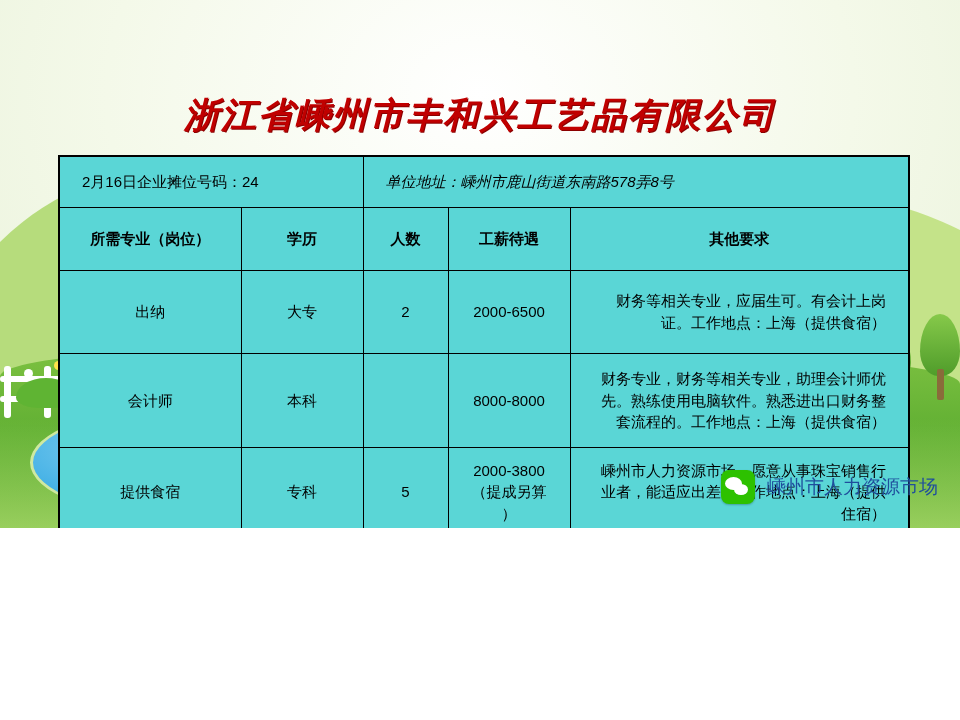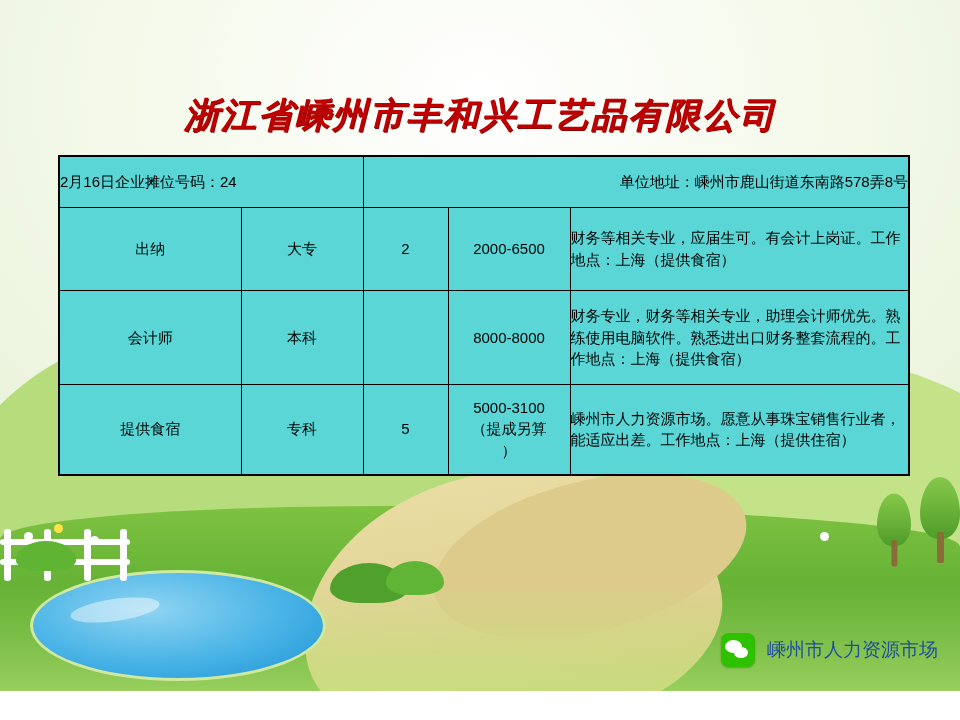--- a/index.html
+++ b/index.html
@@ -8,21 +8,21 @@
   }
   body {
     width: 960px;
     height: 720px;
     font-family: "Liberation Sans", sans-serif;
     overflow: hidden;
   }
   .page {
     position: relative;
     width: 960px;
-    height: 691px;
+    height: 528px;
     background: linear-gradient(to bottom, #eef5e2 0%, #f3f8e8 35%, #f6fae9 55%, #eaf3dc 70%, #e4f0d2 100%);
     overflow: hidden;
   }
   
   .sky-glow {
     position: absolute;
     left: 0; top: 0; width: 960px; height: 470px;
     background: radial-gradient(ellipse at 50% 20%, #ffffff 0%, #f4f9e9 55%, #e9f2da 100%);
   }
   .hill-far {
@@ -129,50 +129,51 @@
   }
   table.job-table {
     width: 850px;
     border-collapse: collapse;
     table-layout: fixed;
     background: #5ad6d6;
     border: 2px solid #000;
   }
   table.job-table td {
     border: 1.5px solid #000;
-    padding: 5px 0;
+    padding: 5px 22px;
     font-size: 15px;
     color: #000;
     vertical-align: middle;
     line-height: 1.45;
   }
   .row-head td {
     height: 40px;
   }
   .cell-booth {
     text-align: left;
     font-size: 16px;
   }
   .cell-address {
-    text-align: right;
+    text-align: left;
     font-size: 16px;
+    font-style: italic;
   }
   .col-head td {
     text-align: center;
     font-weight: bold;
     height: 52px;
     font-size: 16px;
   }
   .c-major   { width: 182px; }
   .c-edu     { width: 122px; }
   .c-count   { width: 85px; }
   .c-salary  { width: 122px; }
   .c-other   { width: 339px; }
   .center { text-align: center; }
-  .left { text-align: left; margin-left: 8px; }
+  .left { text-align: right; margin-left: 8px; }
   .body-row td { height: 72px; }
   .multi { white-space: pre-line; }
   
   .brand {
     position: absolute;
     right: 22px; bottom: 24px;
     display: flex;
     align-items: center;
     gap: 12px;
   }
@@ -245,20 +246,27 @@
           <col class="c-edu">
           <col class="c-count">
           <col class="c-salary">
           <col class="c-other">
       </colgroup>
       <tbody>
         <tr class="row-head">
           <td class="cell-booth" colspan="2">2月16日企业摊位号码：24</td>
           <td class="cell-address" colspan="3">单位地址：嵊州市鹿山街道东南路578弄8号</td>
         </tr>
+        <tr class="col-head">
+          <td>所需专业（岗位）</td>
+          <td>学历</td>
+          <td>人数</td>
+          <td>工薪待遇</td>
+          <td>其他要求</td>
+        </tr>
 
         <tr class="body-row">
           <td class="center multi">出纳</td>
           <td class="center">大专</td>
           <td class="center">2</td>
           <td class="center multi">2000-6500</td>
           <td class="left multi">财务等相关专业，应届生可。有会计上岗证。工作地点：上海（提供食宿）</td>
         </tr>
 
         <tr class="body-row" style="height:94px">
@@ -266,21 +274,21 @@
           <td class="center">本科</td>
           <td class="center"></td>
           <td class="center multi">8000-8000</td>
           <td class="left multi">财务专业，财务等相关专业，助理会计师优先。熟练使用电脑软件。熟悉进出口财务整套流程的。工作地点：上海（提供食宿）</td>
         </tr>
 
         <tr class="body-row" style="height:90px">
           <td class="center multi">提供食宿</td>
           <td class="center">专科</td>
           <td class="center">5</td>
-          <td class="center multi">5000-3100
+          <td class="center multi">2000-3800
 （提成另算
 ）</td>
           <td class="left multi">嵊州市人力资源市场。愿意从事珠宝销售行业者，能适应出差。工作地点：上海（提供住宿）</td>
         </tr>
 
       </tbody>
     </table>
   </div>
 
   <div class="brand">

